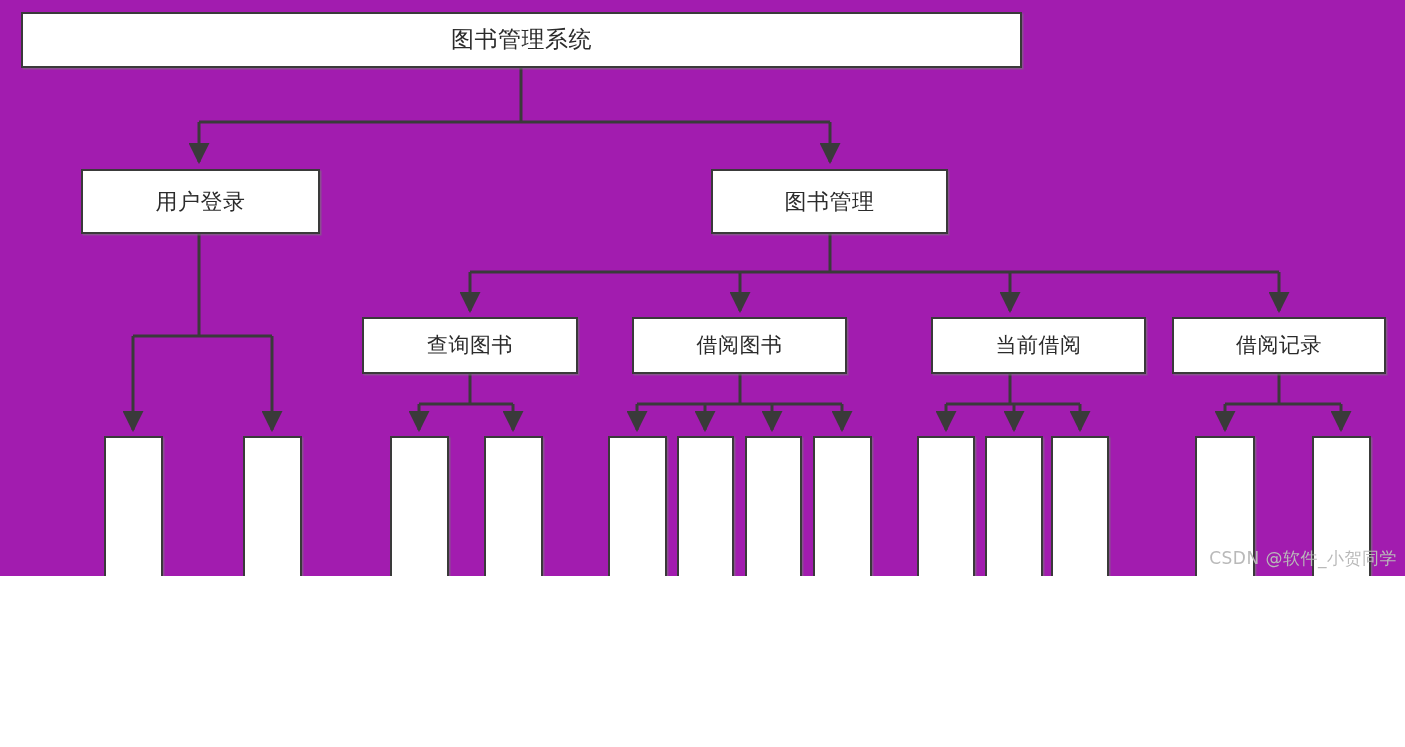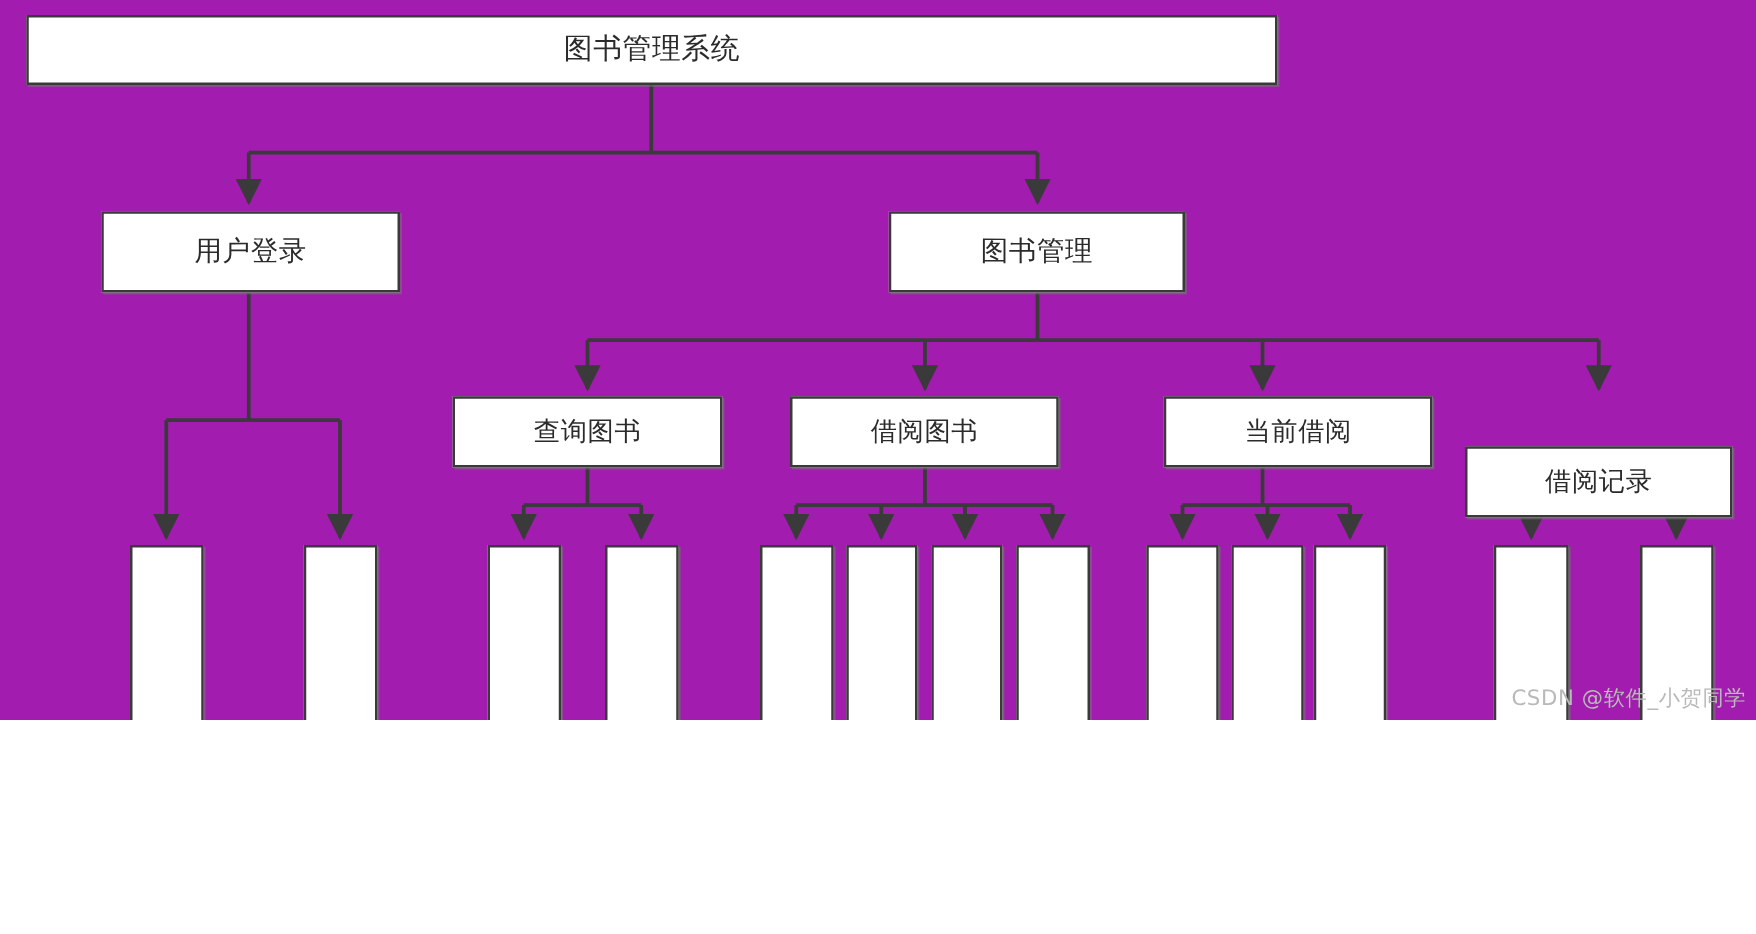--- a/index.html
+++ b/index.html
@@ -137,21 +137,21 @@
 
   <div class="node-box level-3" style="left:362px; top:317px; width:216px; height:57px;">
     <span class="node-label">查询图书</span>
   </div>
   <div class="node-box level-3" style="left:632px; top:317px; width:215px; height:57px;">
     <span class="node-label">借阅图书</span>
   </div>
   <div class="node-box level-3" style="left:903px; top:317px; width:215px; height:57px;margin-left:28px;">
     <span class="node-label">当前借阅</span>
   </div>
-  <div class="node-box level-3" style="left:1172px; top:317px; width:214px; height:57px;margin-top:40px;">
+  <div class="node-box level-3" style="left:1172px; top:317px; width:214px; height:57px;">
     <span class="node-label">借阅记录</span>
   </div>
 
   <div class="node-box leaf" style="left:104px; top:436px; width:59px; height:297px;">
     <span class="node-label">用户登录</span>
   </div>
   <div class="node-box leaf" style="left:243px; top:436px; width:59px; height:297px;">
     <span class="node-label">注销登录</span>
   </div>
 

